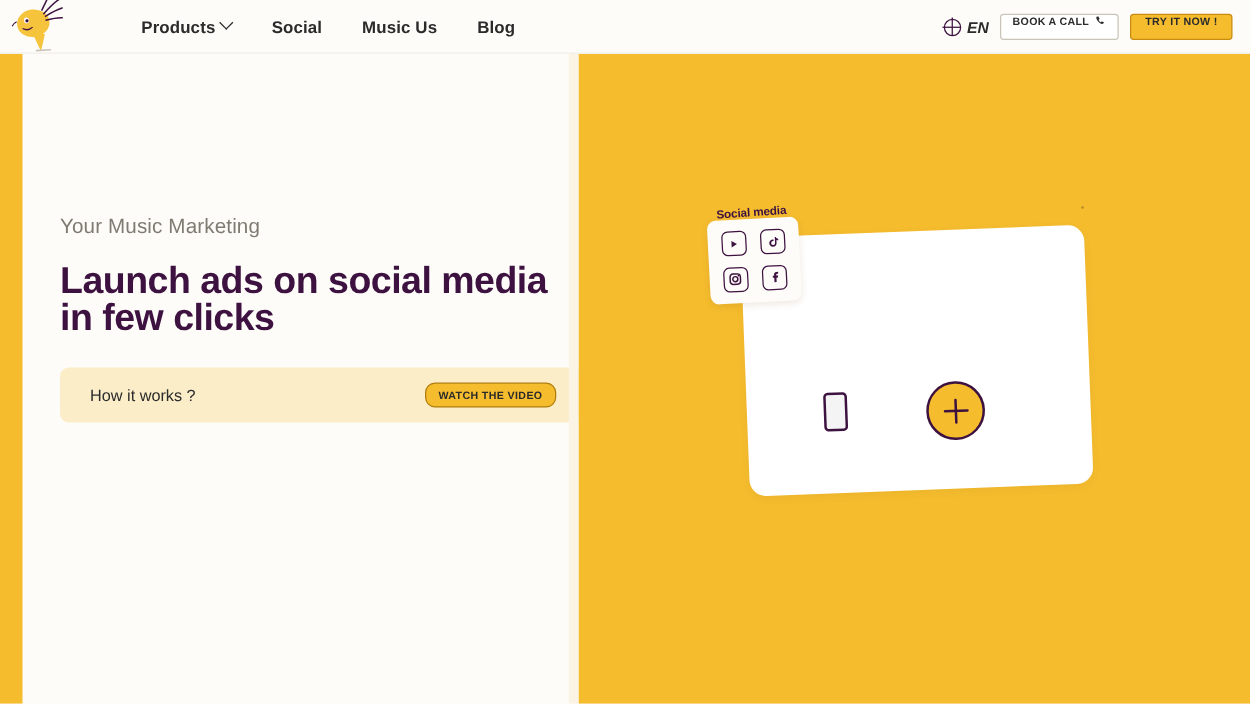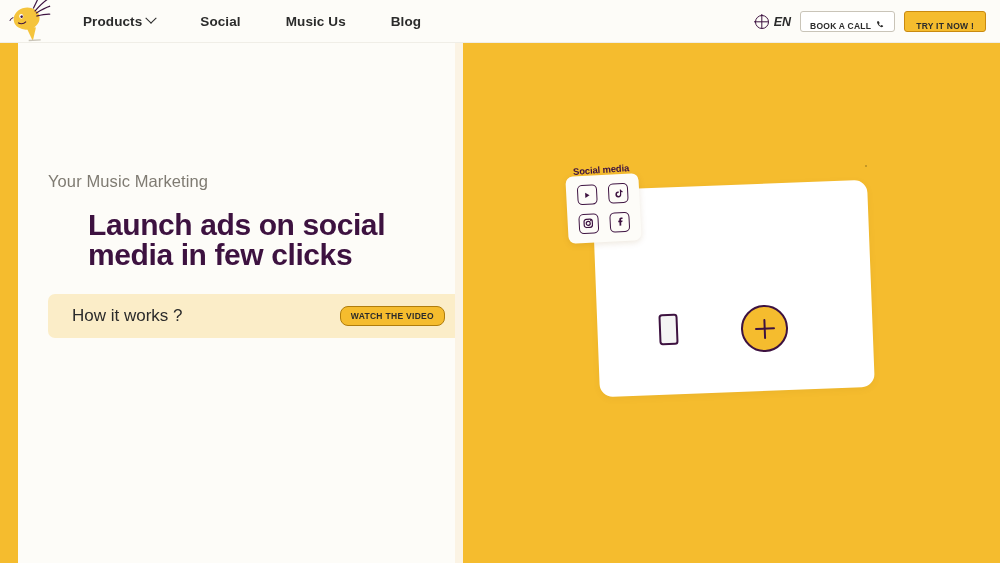--- a/index.html
+++ b/index.html
@@ -41,22 +41,22 @@
 
   .logo {
     position: absolute;
     left: 6px; top: -2px;
     width: 50px; height: 46px;
   }
 
   .nav {
     display: flex;
     align-items: flex-start;
-    gap: 45px;
-    margin-left: 83px;
+    gap: 32px;
+    margin-left: 113px;
   }
 
   .nav-item {
     font-size: 13.5px;
     color: #2B2B2B;
     font-weight: 600;
     display: flex;
     align-items: center;
     gap: 5px;
     cursor: pointer;
@@ -109,38 +109,38 @@
     content: "";
     position: absolute;
     left: -1.4px; top: 50%;
     width: 14px; height: 1.4px;
     background: #3D1240;
     transform: translateY(-50%);
   }
 
   .btn-outline {
     display: flex;
-    align-items: flex-end;
+    align-items: flex-start;
     gap: 5px;
     height: 21px;
     padding: 0 9px;
     background: #FFFFFF;
     border: 1.2px solid #C9C4B8;
     border-radius: 3px;
     font-size: 8.5px;
     font-weight: 700;
     color: #2B2B2B;
     letter-spacing: .25px;
     cursor: pointer;
     white-space: nowrap;
   }
 
   .btn-solid {
     display: flex;
-    align-items: flex-end;
+    align-items: flex-start;
     height: 21px;
     padding: 0 11px;
     background: #F5BC2E;
     border: 1.2px solid #C98A10;
     border-radius: 3px;
     font-size: 8.5px;
     font-weight: 700;
     color: #2B2B2B;
     letter-spacing: .25px;
     cursor: pointer;
@@ -185,21 +185,20 @@
   }
 
   .headline {
     margin-top: 19px;
     font-size: 30px;
     line-height: 1.0;
     font-weight: 700;
     color: #3D1240;
     letter-spacing: -.4px;
     max-width: 420px;
-    margin-left: 40px;
   }
 
   .subtext {
     margin-top: 23px;
     font-size: 9.6px;
     line-height: 1.62;
     font-weight: 600;
     color: #3D1240;
     max-width: 420px;
   }
@@ -209,21 +208,21 @@
     width: 418px; height: 44px;
     background: #FBEDC8;
     border-radius: 7px;
     display: flex;
     align-items: center;
     justify-content: space-between;
     padding: 0 21px 0 24px;
   }
 
   .cta-label {
-    font-size: 17px;
+    font-size: 13px;
     color: #2B2B2B;
     font-weight: 500;
   }
 
   .cta-btn {
     height: 20px;
     padding: 0 10px;
     background: #F5BC2E;
     border: 1.2px solid #B07D0C;
     border-radius: 8px;

